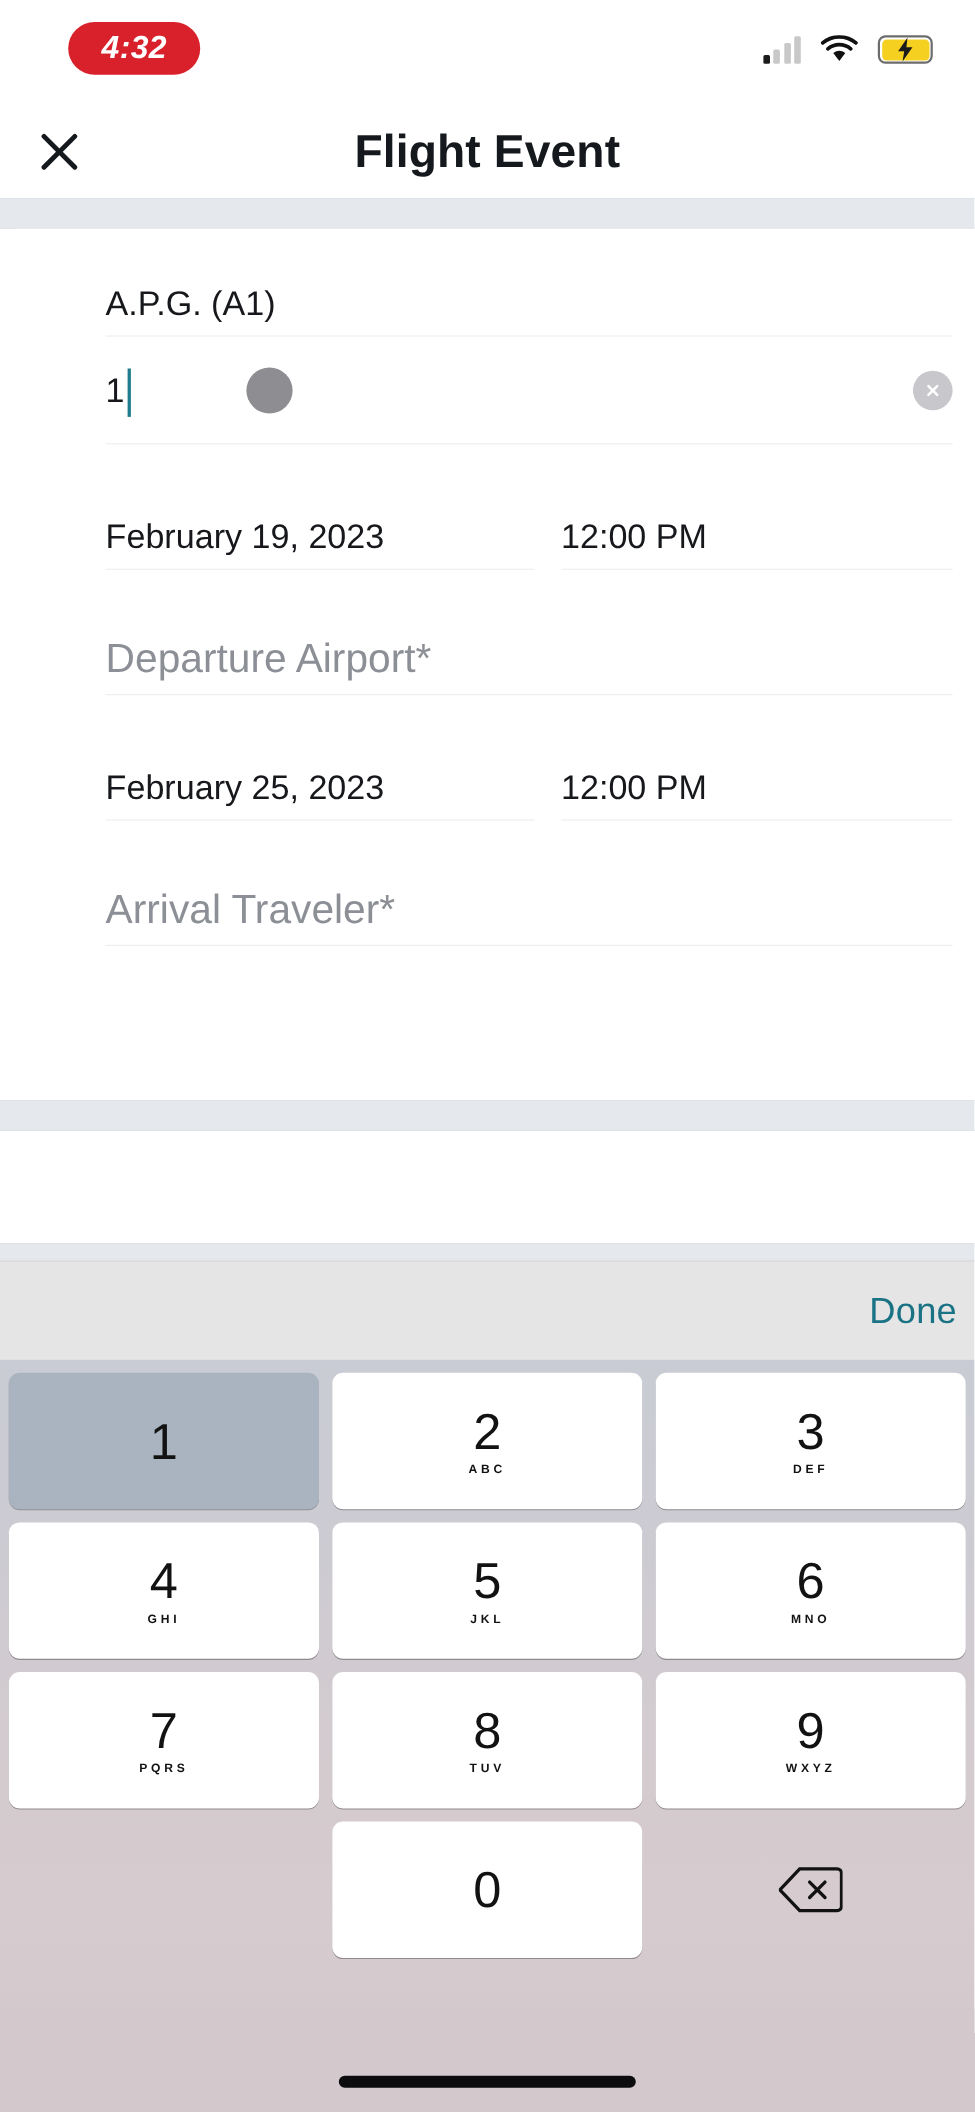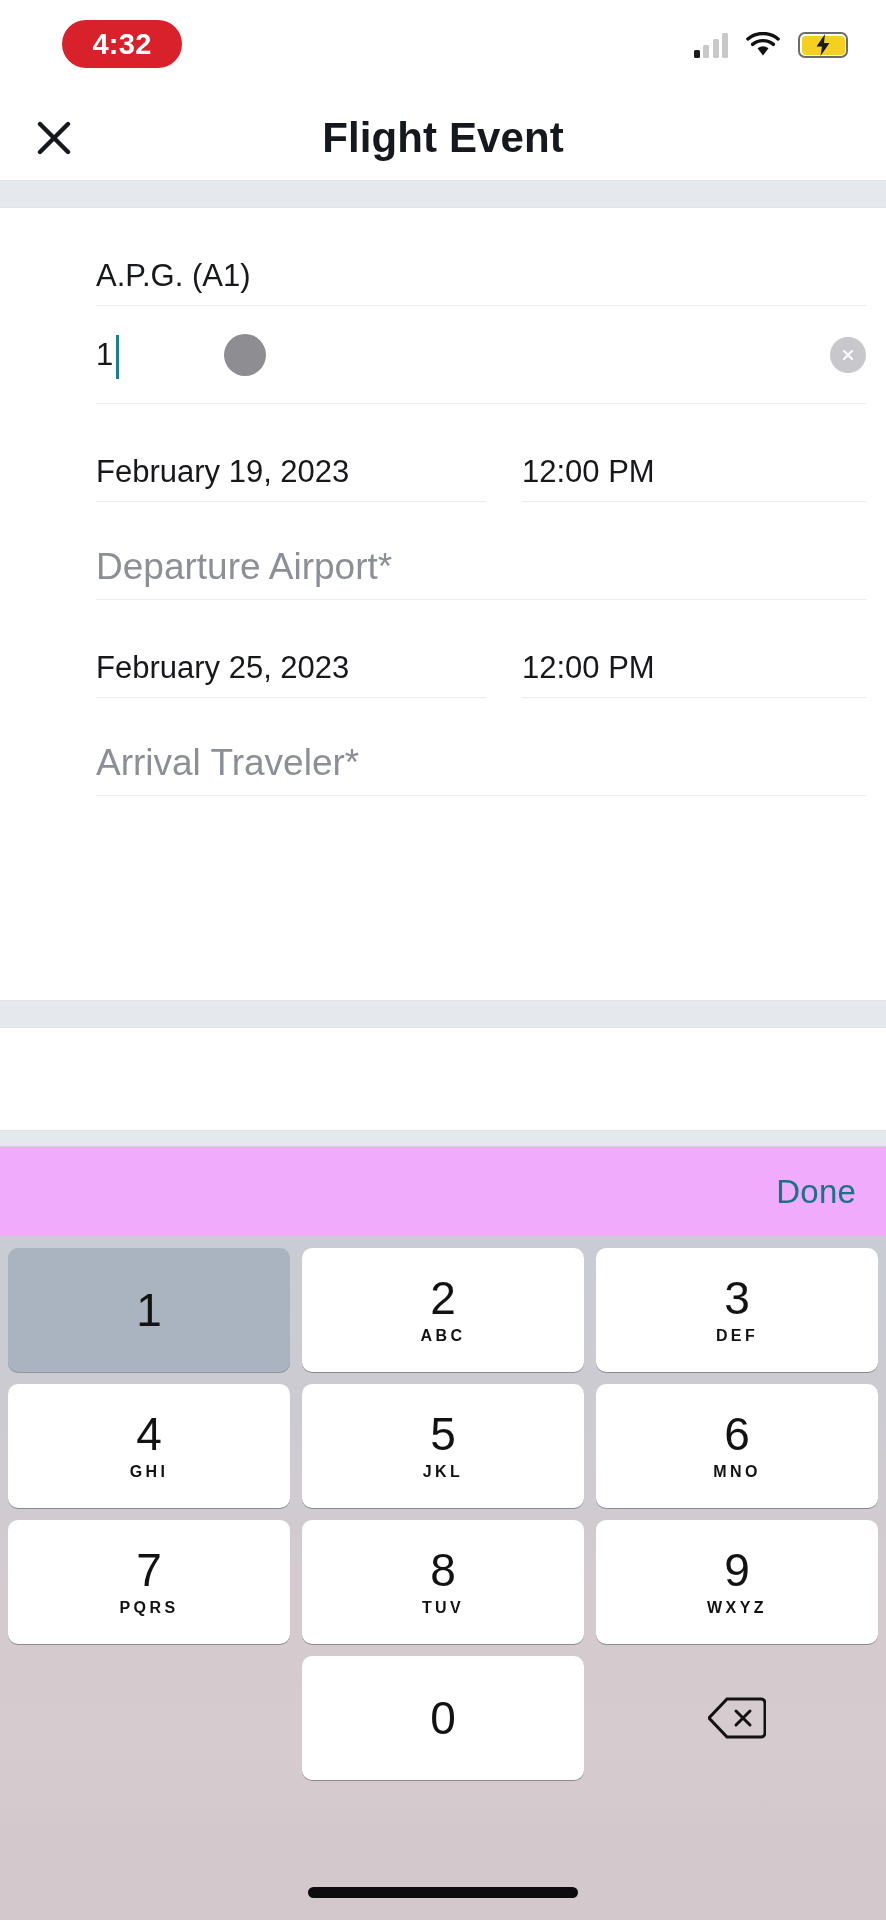--- a/index.html
+++ b/index.html
@@ -5,21 +5,21 @@
   * { margin:0; padding:0; box-sizing:border-box; }
   html, body {
     width:886px; height:1920px;
     font-family:"Liberation Sans", sans-serif;
     background:#ffffff;
     overflow:hidden;
   }
   #app { position:relative; width:886px; height:1920px; background:#ffffff; }
 
   
-  .statusbar { position:absolute; top:0; left:0; width:886px; height:96px; }
+  .statusbar { position:absolute; top:0; left:0; width:886px; height:96px;font-style:italic; }
   .time-pill {
     position:absolute; left:62px; top:20px;
     width:120px; height:48px; border-radius:26px;
     background:#d9212c;
     display:flex; align-items:center; justify-content:center;
     color:#ffffff; font-size:29px; font-weight:600; letter-spacing:0.3px;
   }
   .status-right {
     position:absolute; right:38px; top:24px;
     display:flex; align-items:center; gap:18px; height:42px;
@@ -72,21 +72,21 @@
   .form-card { background:#ffffff; width:886px; }
   .field {
     position:relative; margin:0 34px;
     height:98px; display:flex; align-items:flex-end;
     border-bottom:1.5px solid #ededf0;
     padding-bottom:14px;
   }
   .field .val { font-size:31px; color:#16181b; line-height:1; }
   .field .ph  { font-size:37px; color:#8c9096; line-height:1; }
 
-  .field-row { display:flex; margin:0 34px; gap:36px; }
+  .field-row { display:flex; margin:16px 34px; gap:24px; }
   .field-row .cell {
     position:relative; flex:1;
     height:98px; display:flex; align-items:flex-end;
     border-bottom:1.5px solid #ededf0; padding-bottom:14px;
   }
   .field-row .cell.date { flex:0 0 390px; }
   .field-row .cell.time { flex:1; }
   .field-row .cell .val { font-size:31px; color:#16181b; line-height:1; }
 
   
@@ -120,24 +120,24 @@
     cursor:pointer;
   }
   .plus-circle {
     width:54px; height:54px; border-radius:50%; background:#1ea14a;
     display:flex; align-items:center; justify-content:center; flex:0 0 auto;
   }
   .add-label { font-size:31px; color:#16181b; }
 
   
   .kb-accessory {
-    width:886px; height:90px; background:#f0abfc;
+    width:886px; height:90px; background:#e5e5e5;
     border-top:1px solid #d6d6da;
     display:flex; align-items:center; justify-content:flex-end;
-    padding-right:30px;
+    padding-right:16px;
   }
   .done-btn {
     font-size:33px; color:#1a7384; font-weight:500; cursor:pointer;
     letter-spacing:0.2px;
   }
 
   
   .keypad {
     width:886px; height:640px;
     background:linear-gradient(180deg,#c9ccd4 0%,#cdcbd2 28%,#d4cbcf 58%,#d6cbcf 78%,#d3c8cc 100%);
@@ -146,21 +146,21 @@
   .kb-row { display:flex; gap:12px; margin-bottom:12px; height:124px; }
   .key {
     flex:1; border-radius:10px; background:#ffffff;
     box-shadow:0 1px 0 rgba(0,0,0,0.32);
     display:flex; flex-direction:column; align-items:center; justify-content:center;
     cursor:pointer; user-select:none;
   }
   .key.pressed { background:#aab4c1; box-shadow:0 1px 0 rgba(0,0,0,0.28); }
   .key .digit { font-size:46px; color:#121212; line-height:1; font-weight:400; }
   .key .letters {
-    font-size:16px; color:#121212; letter-spacing:3.4px;
+    font-size:11px; color:#121212; letter-spacing:3.4px;
     margin-top:6px; font-weight:700;
   }
   .key .digit.only { margin-top:0; }
   .key.blank { background:transparent; box-shadow:none; cursor:default; }
   .key.backspace {
     background:transparent; box-shadow:none;
   }
 
   
   .home-area { width:886px; height:94px; background:#d3c8cc; position:relative; }

